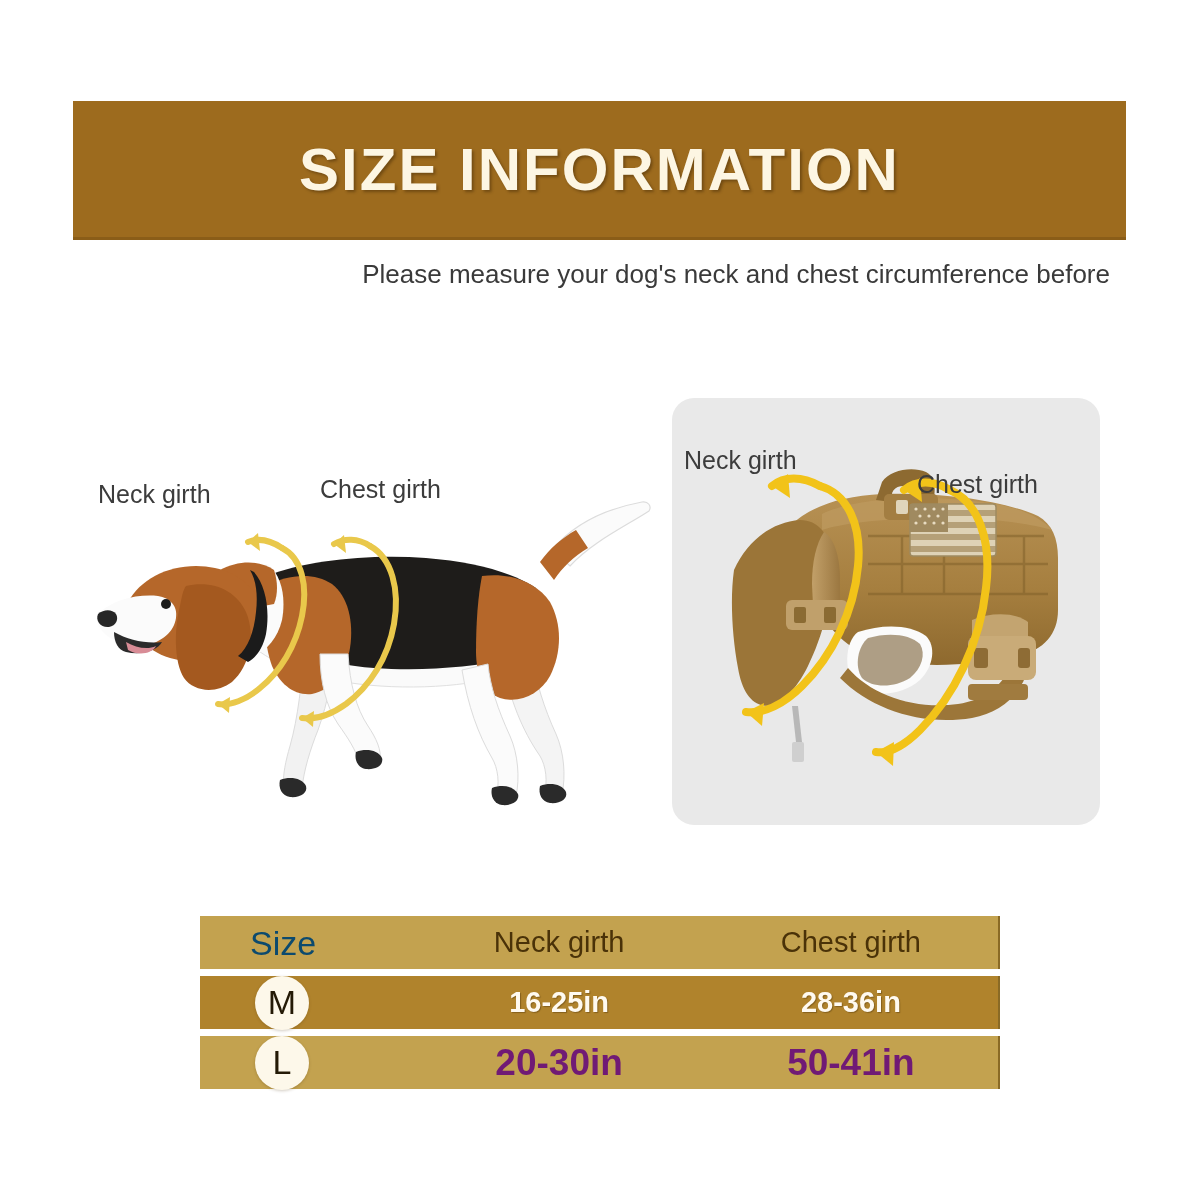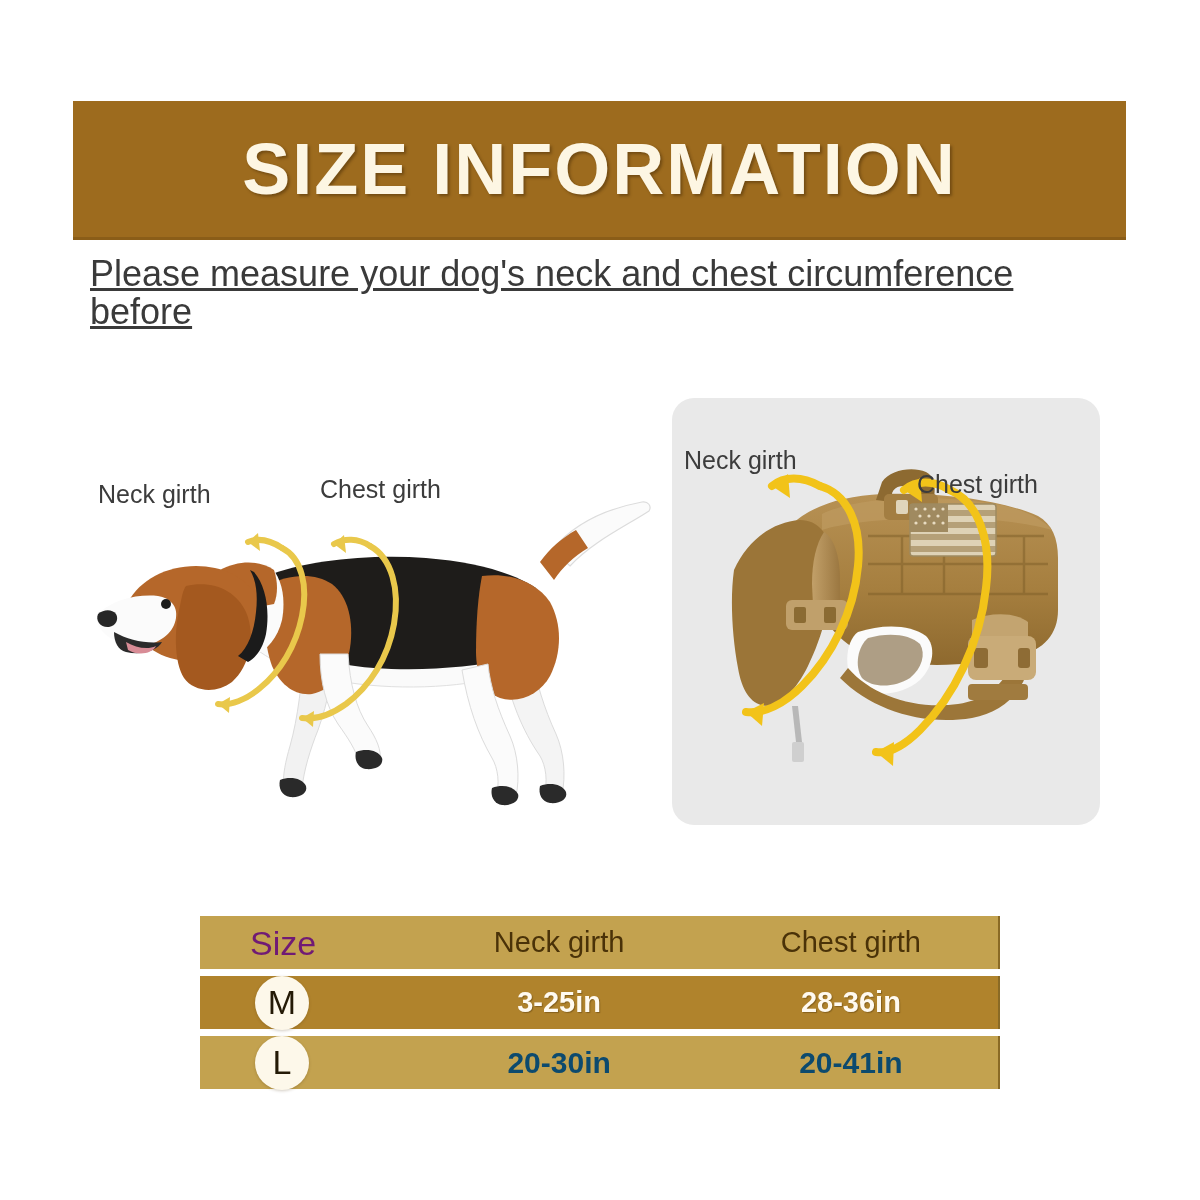--- a/index.html
+++ b/index.html
@@ -16,39 +16,38 @@
     position: absolute;
     left: 73px; top: 101px;
     width: 1053px; height: 139px;
     background: #9d6b1e;
     border-bottom: 3px solid #8a5d18;
     display: flex;
     align-items: center;
     justify-content: center;
   }
   .banner-title {
-    font-size: 72px;
+    font-size: 60px;
     font-weight: bold;
     color: #fdf6e3;
     letter-spacing: 2px;
     text-shadow: 2px 2px 3px rgba(60,35,5,0.45);
     white-space: nowrap;
     font-family: "Liberation Sans", sans-serif;
   }
 
   
   .subtitle {
     position: absolute;
     left: 90px; top: 255px;
     width: 1020px;
-    text-align: left;
-    font-size: 36px;
+    text-align: right;
+    font-size: 26px;
     line-height: 38px;
     color: #3a3a3a;
-    text-decoration: underline;
   }
   .subtitle .line { display: block; }
 
   
   .dog-panel {
     position: absolute;
     left: 70px; top: 390px;
     width: 590px; height: 440px;
   }
   .dog-label {
@@ -107,31 +106,31 @@
   .hdr-text {
     font-size: 29px;
     color: #4a3208;
     font-weight: normal;
   }
   .hdr-size {
     position: absolute;
     left: 50px; top: 50%;
     transform: translateY(-50%);
     font-size: 34px;
-    color: #701a75;
+    color: #0c4a6e;
   }
   .val-m {
     font-size: 29px;
     color: #fffaf0;
     font-weight: bold;
     text-shadow: 1px 1px 1px rgba(70,45,5,0.4);
   }
   .val-l {
-    font-size: 30px;
-    color: #0c4a6e;
+    font-size: 37px;
+    color: #701a75;
     font-weight: bold;
   }
   .size-circle {
     position: absolute;
     left: 55px; top: 50%;
     transform: translateY(-50%);
     width: 54px; height: 54px;
     border-radius: 50%;
     background: #fdf8ea;
     display: flex;
@@ -352,32 +351,32 @@
     <div class="cell-chest">
       <span class="hdr-text">Chest girth</span>
     </div>
   </div>
 
   <div class="trow m">
     <div class="cell-size">
       <span class="size-circle">M</span>
     </div>
     <div class="cell-neck">
-      <span class="val-m">3-25in</span>
+      <span class="val-m">16-25in</span>
     </div>
     <div class="cell-chest">
       <span class="val-m">28-36in</span>
     </div>
   </div>
 
   <div class="trow l">
     <div class="cell-size">
       <span class="size-circle">L</span>
     </div>
     <div class="cell-neck">
       <span class="val-l">20-30in</span>
     </div>
     <div class="cell-chest">
-      <span class="val-l">20-41in</span>
+      <span class="val-l">50-41in</span>
     </div>
   </div>
 
 </div>
 
 </body></html>

